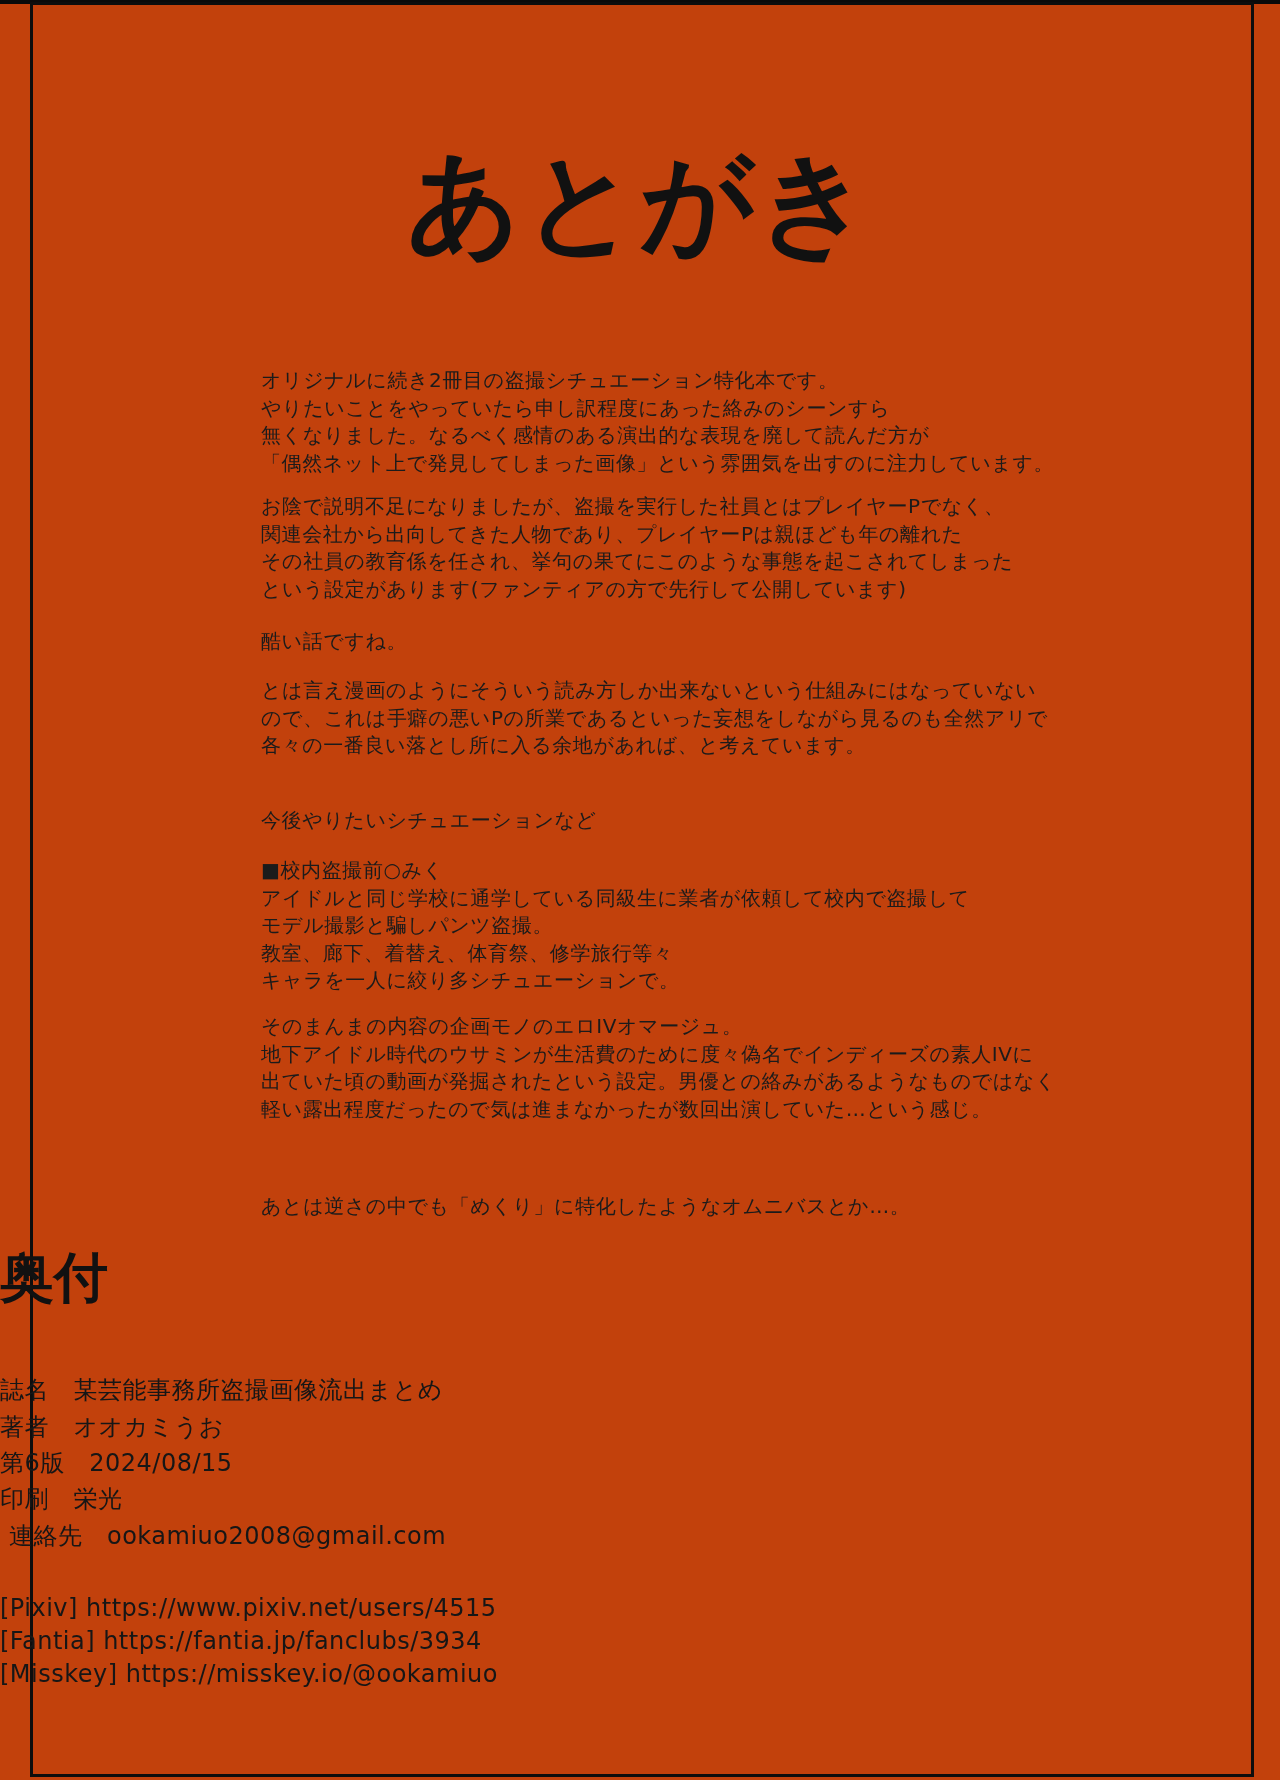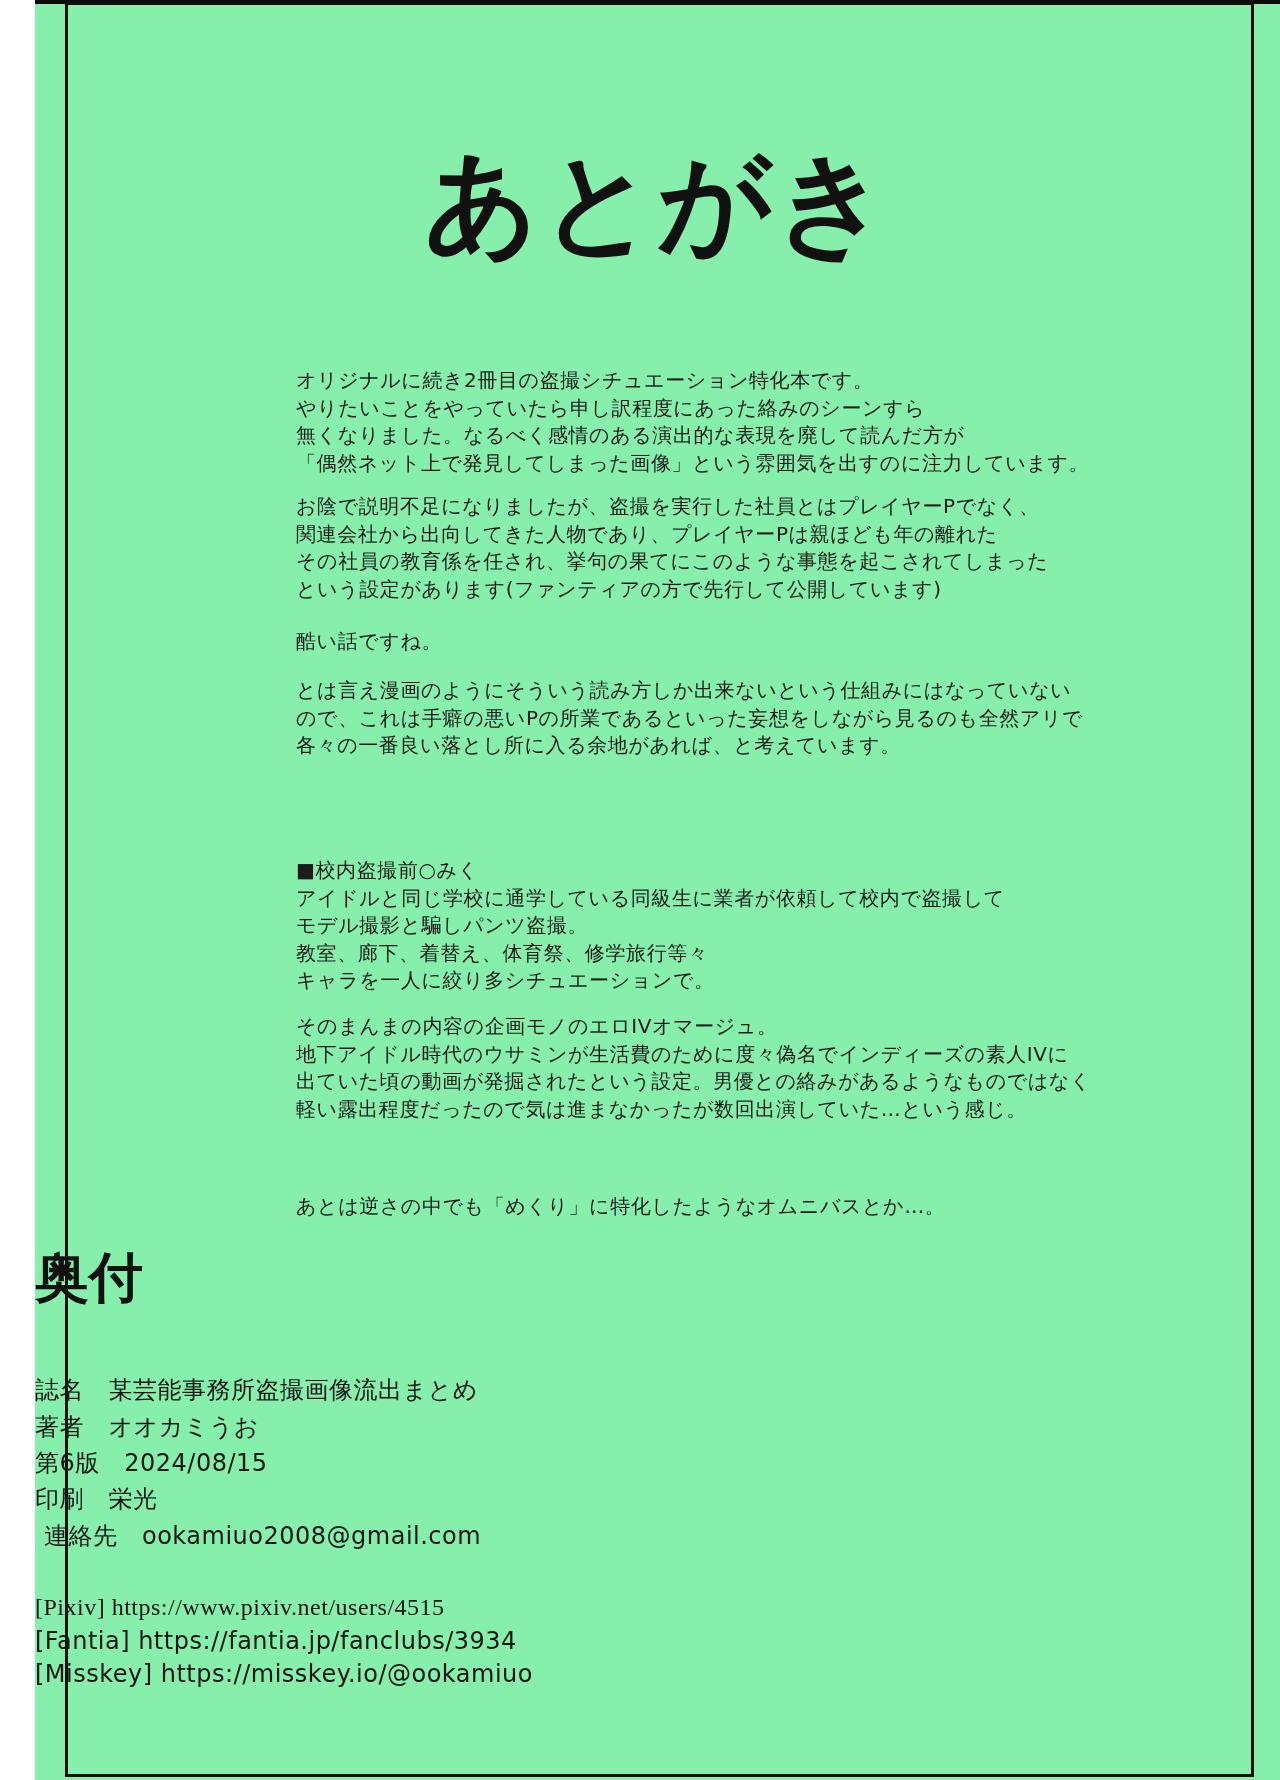--- a/index.html
+++ b/index.html
@@ -4,21 +4,21 @@
 <style>
   html, body { margin: 0; padding: 0; }
   body {
     width: 1280px; height: 1780px;
     background: #ffffff;
     position: relative;
     font-family: "DejaVu Sans", "Liberation Sans", sans-serif;
     color: #1b1b1b;
     overflow: hidden;
   }
-  .page { position: absolute; inset: 0; background: #86efac; margin-left: 35px; }
+  .page { position: absolute; inset: 0; background: #c2410c; }
   .top-edge {
     position: absolute; left: 0; top: 0; width: 100%; height: 4px;
     background: #0a0a0a;
   }
   .frame {
     position: absolute; left: 30px; right: 26px; top: 2px; bottom: 3px;
     border: 3px solid #0d0d0d;
     pointer-events: none;
   }
   .title {
@@ -53,21 +53,21 @@
     font-size: 24px;
     letter-spacing: 0.5px;
     color: #161616;
     white-space: nowrap;
   }
   .c1 { top: 1374px; }
   .c2 { top: 1411px; }
   .c3 { top: 1447px; }
   .c4 { top: 1483px; }
   .c5 { top: 1520px; padding-left: 9px; }
-  .l1 { top: 1594px; font-family: Liberation Serif, serif; }
+  .l1 { top: 1594px; }
   .l2 { top: 1627px; }
   .l3 { top: 1660px; }
   .pagenum {
     position: absolute; left: 46px; top: 1786px;
     font-size: 21px;
     letter-spacing: 2px;
     color: #111;
   }
 </style>
 </head>
@@ -97,20 +97,23 @@
   <div class="para" style="top:628px">
     <div>酷い話ですね。</div>
   </div>
 
   <div class="para" style="top:677px">
     <div>とは言え漫画のようにそういう読み方しか出来ないという仕組みにはなっていない</div>
     <div>ので、これは手癖の悪いPの所業であるといった妄想をしながら見るのも全然アリで</div>
     <div>各々の一番良い落とし所に入る余地があれば、と考えています。</div>
   </div>
 
+  <div class="para" style="top:807px">
+    <div>今後やりたいシチュエーションなど</div>
+  </div>
 
   <div class="para" style="top:857px">
     <div>■校内盗撮前○みく</div>
     <div>アイドルと同じ学校に通学している同級生に業者が依頼して校内で盗撮して</div>
     <div>モデル撮影と騙しパンツ盗撮。</div>
     <div>教室、廊下、着替え、体育祭、修学旅行等々</div>
     <div>キャラを一人に絞り多シチュエーションで。</div>
   </div>
 
   <div class="para" style="top:1013px">

